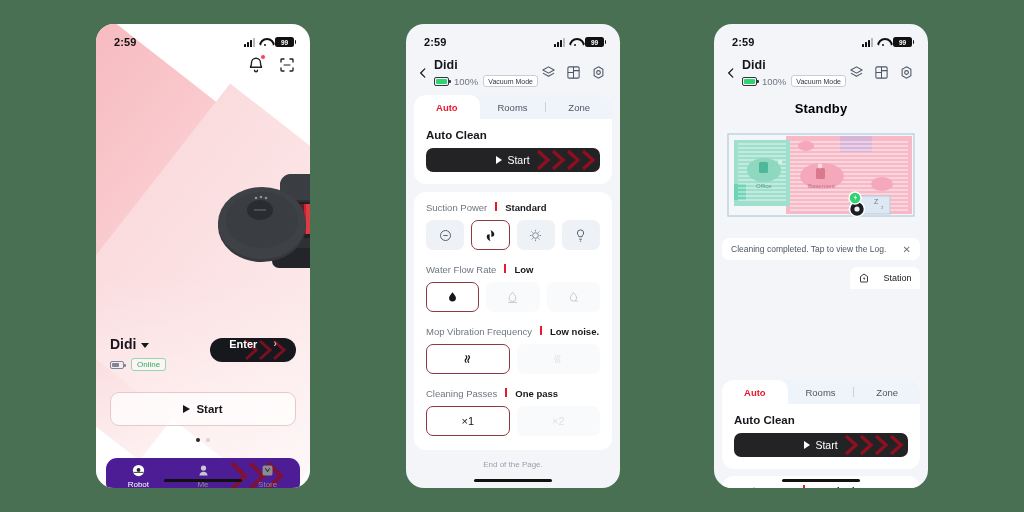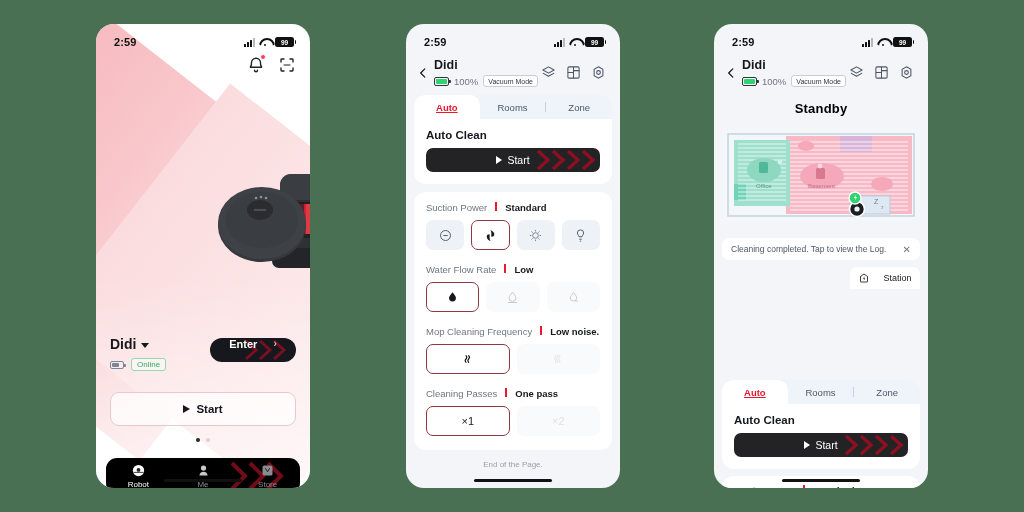--- a/index.html
+++ b/index.html
@@ -128,21 +128,21 @@
     font-size: 11.5px; font-weight: bold; color: #16181d; cursor: pointer;
   }
   .tri { width:0;height:0;border-left:7px solid #16181d;border-top:4.5px solid transparent;border-bottom:4.5px solid transparent; }
 
   .dots { position:absolute; left:0; right:0; top:414px; display:flex; justify-content:center; gap:6px; z-index:20; }
   .dots i { width:4px; height:4px; border-radius:50%; background:#d9d2d3; display:block; }
   .dots i.on { background:#2a2426; }
 
   .tabbar {
     position: absolute; left: 10px; right: 10px; top: 434px; height: 36px;
-    background: #000000; border-radius: 11px; display: flex; overflow: hidden; z-index: 25;
+    background: #4c1d95; border-radius: 11px; display: flex; overflow: hidden; z-index: 25;
   }
   .tabbar .chev-deco { position:absolute; right:2px; top:0; bottom:0; width:72px; opacity:.8; }
   .tab-item {
     flex: 1; display: flex; flex-direction: column; align-items: center; justify-content: center;
     gap: 2px; font-size: 8px; color: #8b8b90; position: relative; z-index: 2; cursor: pointer;
   }
   .tab-item.on { color: #ffffff; }
   .home-ind {
     position: absolute; left: 50%; transform: translateX(-50%); bottom: 6px;
     width: 78px; height: 3.5px; background: #111; border-radius: 2px; z-index: 30;
@@ -175,21 +175,21 @@
     display: flex; background: #eff4fb; height: 24px; align-items: stretch;
   }
   .seg-item {
     flex: 1; display: flex; align-items: center; justify-content: center;
     font-size: 9.5px; color: #4d5663; position: relative; cursor: pointer;
   }
   .seg-item.on {
     background: #fff; color: #e8192c; font-weight: bold;
     border-radius: 0 10px 0 0;
   }
-  .seg-item.on.first { border-radius: 10px 10px 0 0; text-decoration: underline; }
+  .seg-item.on.first { border-radius: 10px 10px 0 0; }
   .seg-sep { width:1px; height:10px; background:#c6d1de; align-self:center; }
 
   .sec-title { font-size: 11.5px; font-weight: bold; color: #16181d; padding: 10px 12px 7px; }
   .btn-start {
     margin: 0 12px 12px; height: 24px; background: #232326; border-radius: 7px;
     display: flex; align-items: center; justify-content: center; gap: 5px;
     color: #fff; font-size: 10.5px; position: relative; overflow: hidden; cursor: pointer;
   }
   .btn-start .chev-deco { position:absolute; right:2px; top:0; bottom:0; width:66px; }
   .btn-start .tri-w { width:0;height:0;border-left:6px solid #fff;border-top:4px solid transparent;border-bottom:4px solid transparent; position:relative; z-index:2; }
@@ -496,21 +496,21 @@
         </div>
         <div class="opt dim">
           <svg width="15" height="15" viewBox="0 0 24 24" fill="none" stroke="#4d5663" stroke-width="1.5">
               <path d="M12 4c3 3.8 5 6.2 5 8.8A5 5 0 017 12.8C7 10.2 9 7.8 12 4z"></path>
               <path d="M14 17c2 1.5 4 1 5 0"></path>
             </svg>
         </div>
       </div>
 
       <div class="set-label mt14">
-        <span>Mop Cleaning Frequency</span>
+        <span>Mop Vibration Frequency</span>
         <span class="bar"></span>
         <b>Low noise.</b>
       </div>
       <div class="opt-row">
         <div class="opt sel">
           <svg width="16" height="16" viewBox="0 0 24 24" fill="none" stroke="#16181d" stroke-width="1.7" stroke-linecap="round">
             <path d="M9 7c1.6 1.6 1.6 3.4 0 5s-1.6 3.4 0 5"></path>
               <path d="M13 7c1.6 1.6 1.6 3.4 0 5s-1.6 3.4 0 5"></path>
           </svg>
         </div>

